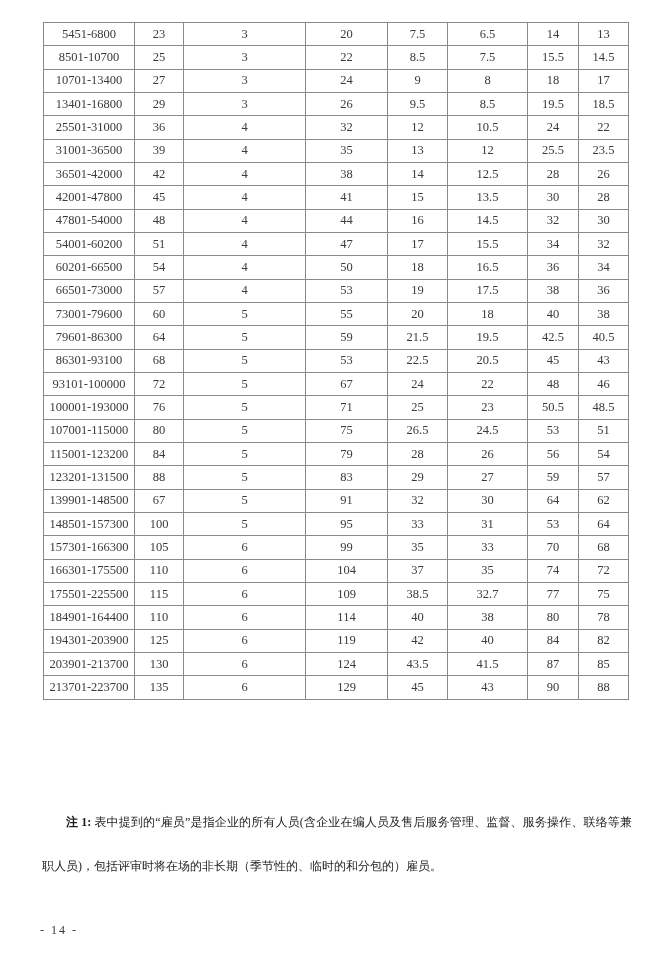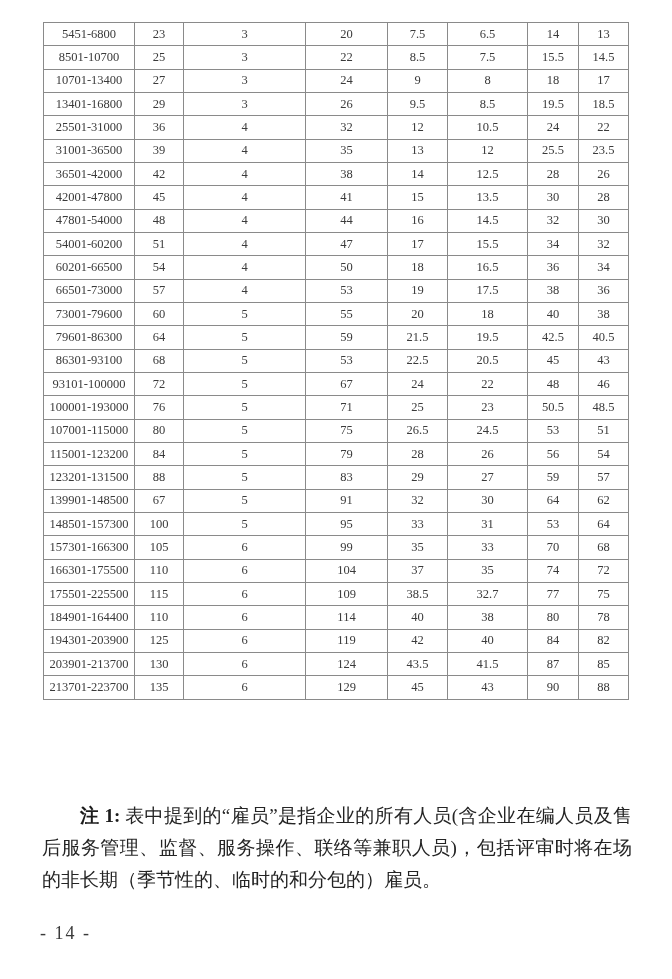--- a/index.html
+++ b/index.html
@@ -31,36 +31,36 @@
     padding: 0;
     white-space: nowrap;
     overflow: hidden;
     font-family: "Liberation Serif", "DejaVu Serif", serif;
   }
   .note {
     position: absolute;
     left: 42px;
     top: 800px;
     width: 590px;
-    font-size: 19px;
-    line-height: 32px;
+    font-size: 12px;
+    line-height: 44px;
     text-align: justify;
     text-indent: 2em;
     color: #242424;
     font-family: "Liberation Serif", "DejaVu Serif", serif;
   }
   .note .note-label {
     font-weight: bold;
     color: #1c1c1c;
   }
   .page-number {
     position: absolute;
     left: 40px;
     top: 923px;
-    font-size: 18px;
+    font-size: 12px;
     letter-spacing: 2px;
     color: #3a3a3a;
     font-family: "Liberation Serif", "DejaVu Serif", serif;
   }
 </style>
 </head>
 <body>
 
 <div class="page">
 

